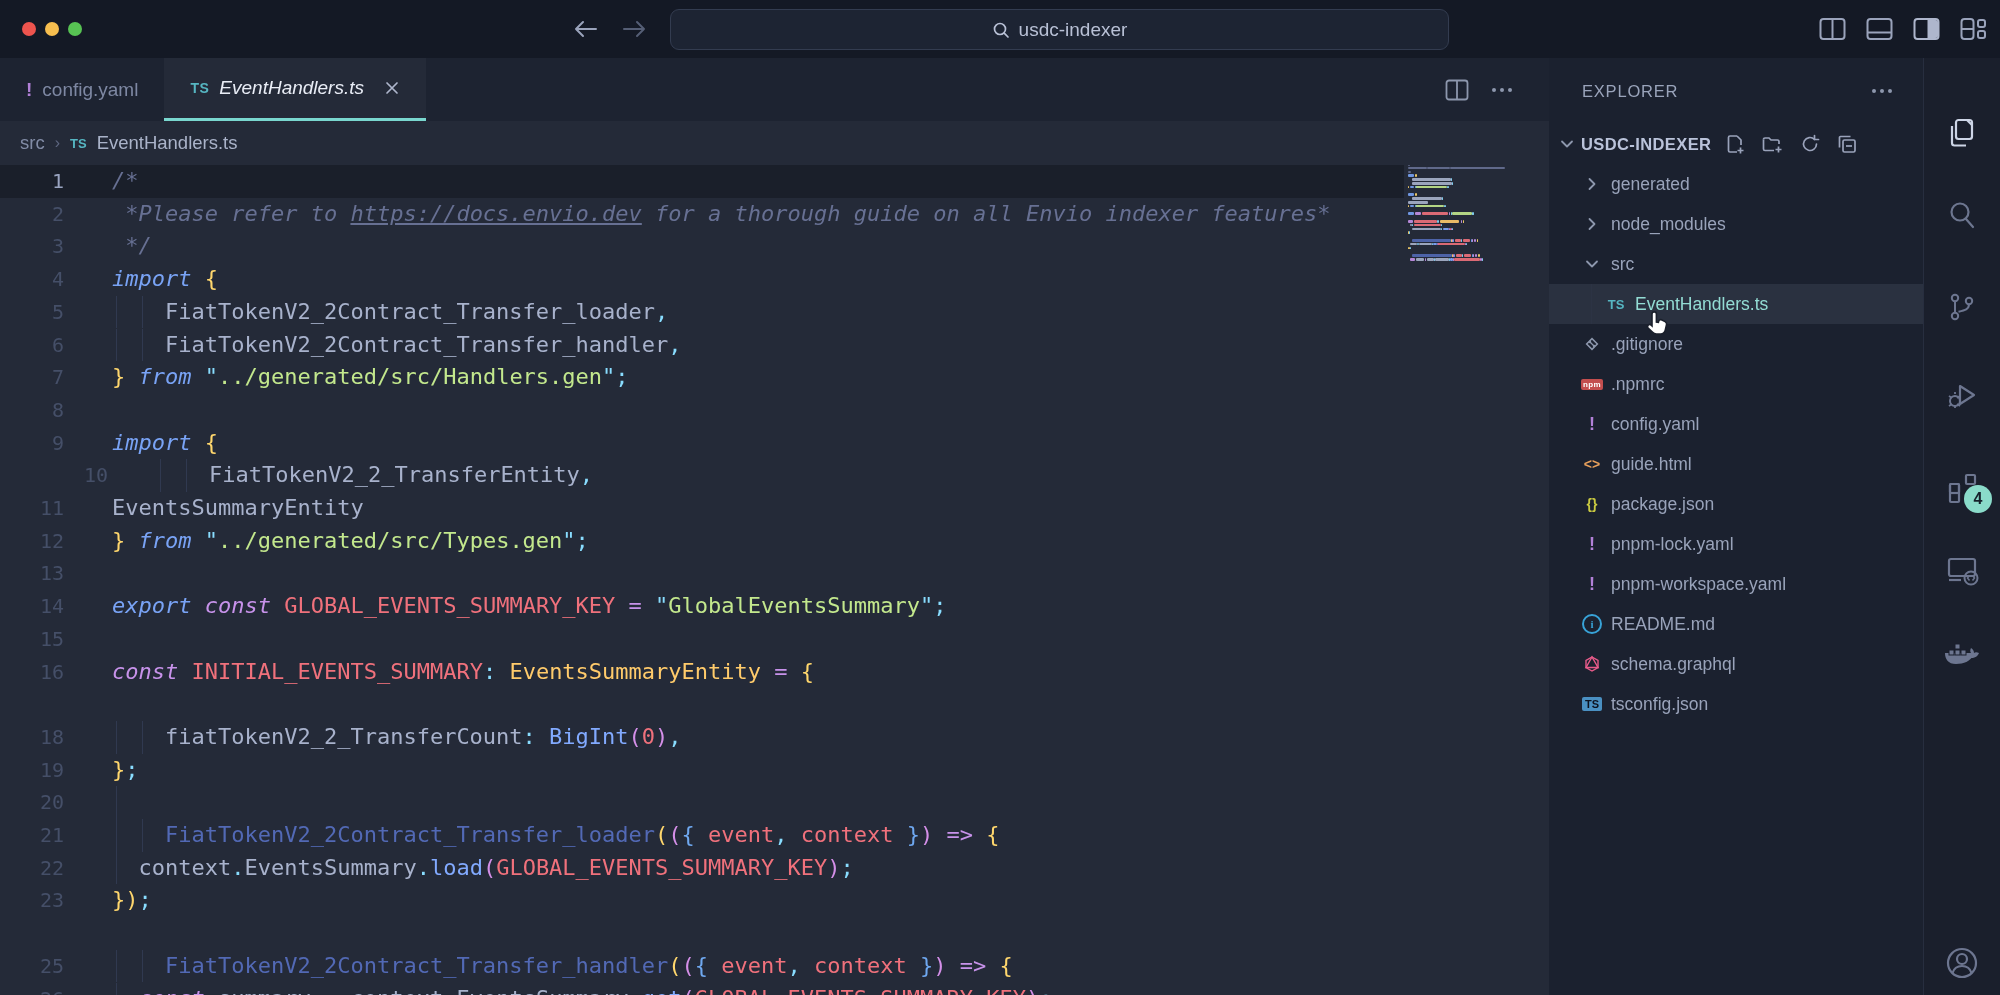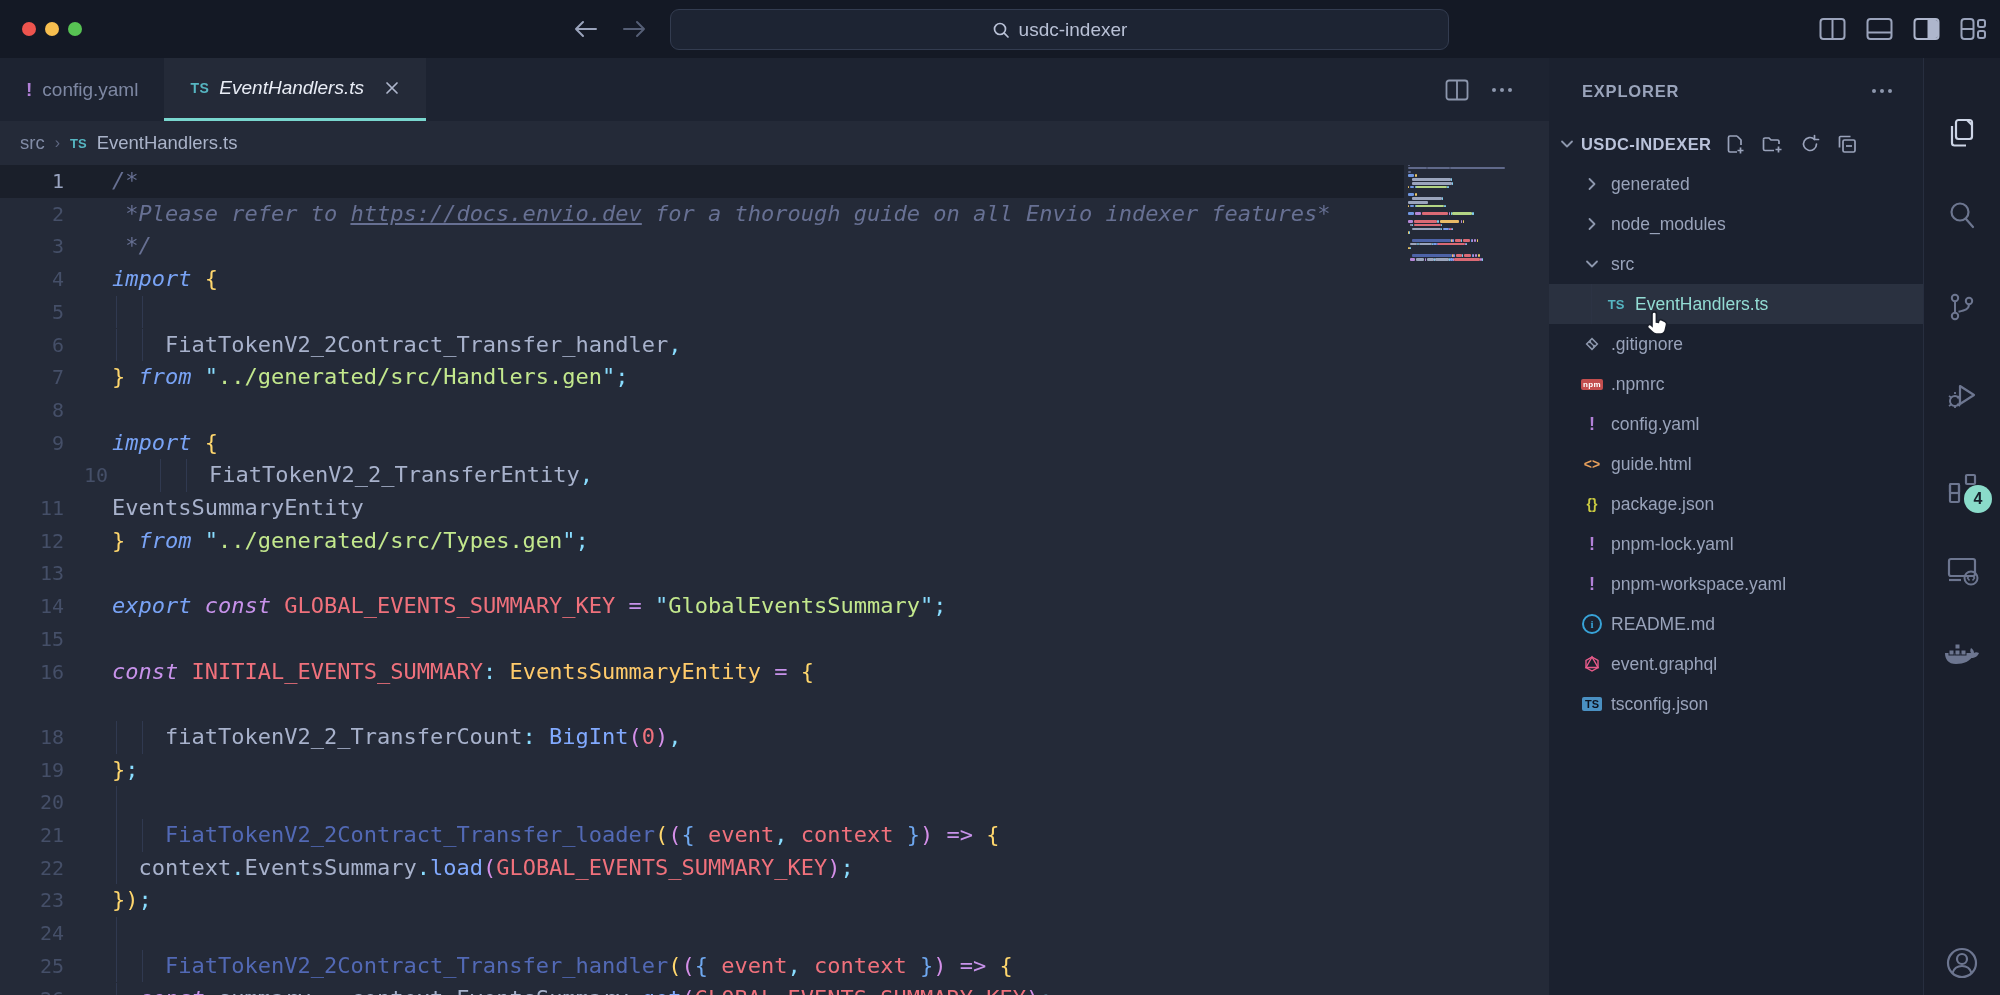--- a/index.html
+++ b/index.html
@@ -50,21 +50,21 @@
   .t-fd{color:var(--fd)} .t-op{color:var(--op)} .t-nm{color:var(--nm)}
   .t-b1{color:var(--b1)} .t-b2{color:var(--b2)} .t-b3{color:var(--b3)}
 
   .minimap{position:absolute;left:1408px;top:-2px;width:116px;height:260px;}
   .mm-seg{position:absolute;height:2.5px;background:currentColor;opacity:.9;border-radius:1px;}
 
   
   .sidebar{width:374px;background:var(--sidebar);position:relative;flex:none;}
   .sb-head{height:66px;display:flex;align-items:center;justify-content:space-between;
     padding:0 30px 0 33px;}
-  .sb-title{font-size:16.5px;letter-spacing:.8px;color:#9aa4bb;font-weight:bold;}
+  .sb-title{font-size:16.5px;letter-spacing:.8px;color:#9aa4bb;}
   .sectionrow{height:40px;display:flex;align-items:center;padding-left:10px;}
   .sectionrow .label{font-weight:bold;font-size:16.5px;letter-spacing:.4px;color:#bac3da;margin-left:6px;}
   .sec-actions{display:flex;align-items:center;gap:17px;margin-left:14px;}
   .treerow{height:40px;display:flex;align-items:center;font-size:17.5px;color:#99a3ba;position:relative;}
   .treerow.sel{background:#2a3140;color:#93dcd4;}
   .treerow .ic{width:22px;display:flex;justify-content:center;align-items:center;flex:none;}
   .treerow .lbl{margin-left:8px;white-space:nowrap;}
   .ficon-txt{font-weight:bold;font-size:15px;}
   .npmbadge{background:#c34e4e;color:#fff;font-size:8px;font-weight:bold;border-radius:2px;padding:1px 2px;letter-spacing:.3px;}
   .tsbox{background:#4a90c2;color:#0d1320;font-weight:bold;font-size:11px;border-radius:2px;padding:1px 3px;}
@@ -286,39 +286,38 @@
             <span class="mm-seg t-fn" style="left: 42px; top: 95px; width: 3.15px;"></span>
             <span class="mm-seg t-b2" style="left: 45.15px; top: 95px; width: 1.2px;"></span>
             <span class="mm-seg t-cn" style="left: 46.2px; top: 95px; width: 26.25px;"></span>
             <span class="mm-seg t-b2" style="left: 72.45px; top: 95px; width: 1.2px;"></span>
             <span class="mm-seg t-pu" style="left: 73.5px; top: 95px; width: 1.2px;"></span>
           </div>
       <div class="codeline cur" style="top: 0px;"><span class="gut">1</span><span class="ltxt"><span class="t-cm">/*</span></span></div>
           <div class="codeline" style="top: 32.7px;"><span class="gut">2</span><span class="ltxt"><span class="t-cm"> *Please refer to </span><span class="t-lk">https://docs.envio.dev</span><span class="t-cm"> for a thorough guide on all Envio indexer features*</span></span></div>
           <div class="codeline" style="top: 65.4px;"><span class="gut">3</span><span class="ltxt"><span class="t-cm"> */</span></span></div>
           <div class="codeline" style="top: 98.1px;"><span class="gut">4</span><span class="ltxt"><span class="t-kw">import</span><span class="t-id"> </span><span class="t-b1">{</span></span></div>
-          <div class="codeline" style="top: 130.8px;"><span class="guide" style="left: 116px;"></span><span class="guide" style="left: 142.46px;"></span><span class="gut">5</span></div>
+          <div class="codeline" style="top: 130.8px;"><span class="guide" style="left: 116px;"></span><span class="guide" style="left: 142.46px;"></span><span class="gut">5</span><span class="ltxt"><span class="t-id">    </span><span class="t-id">FiatTokenV2_2Contract_Transfer_loader</span><span class="t-pu">,</span></span></div>
           <div class="codeline" style="top: 163.5px;"><span class="guide" style="left: 116px;"></span><span class="guide" style="left: 142.46px;"></span><span class="gut">6</span><span class="ltxt"><span class="t-id">    </span><span class="t-id">FiatTokenV2_2Contract_Transfer_handler</span><span class="t-pu">,</span></span></div>
           <div class="codeline" style="top: 196.2px;"><span class="gut">7</span><span class="ltxt"><span class="t-b1">}</span><span class="t-id"> </span><span class="t-kw">from</span><span class="t-id"> </span><span class="t-pu">"</span><span class="t-st">../generated/src/Handlers.gen</span><span class="t-pu">"</span><span class="t-pu">;</span></span></div>
           <div class="codeline" style="top: 228.9px;"><span class="gut">8</span><span class="ltxt"></span></div>
           <div class="codeline" style="top: 261.6px;"><span class="gut">9</span><span class="ltxt"><span class="t-kw">import</span><span class="t-id"> </span><span class="t-b1">{</span></span></div>
           <div class="codeline" style="top: 294.3px; margin-left: 44px;"><span class="guide" style="left: 116px;"></span><span class="guide" style="left: 142.46px;"></span><span class="gut">10</span><span class="ltxt"><span class="t-id">    </span><span class="t-id">FiatTokenV2_2_TransferEntity</span><span class="t-pu">,</span></span></div>
           <div class="codeline" style="top: 327px;"><span class="gut">11</span><span class="ltxt"><span class="t-id">EventsSummaryEntity</span></span></div>
           <div class="codeline" style="top: 359.7px;"><span class="gut">12</span><span class="ltxt"><span class="t-b1">}</span><span class="t-id"> </span><span class="t-kw">from</span><span class="t-id"> </span><span class="t-pu">"</span><span class="t-st">../generated/src/Types.gen</span><span class="t-pu">"</span><span class="t-pu">;</span></span></div>
           <div class="codeline" style="top: 392.4px;"><span class="gut">13</span><span class="ltxt"></span></div>
           <div class="codeline" style="top: 425.1px;"><span class="gut">14</span><span class="ltxt"><span class="t-kw">export</span><span class="t-id"> </span><span class="t-kp">const</span><span class="t-id"> </span><span class="t-cn">GLOBAL_EVENTS_SUMMARY_KEY</span><span class="t-id"> </span><span class="t-op">=</span><span class="t-id"> </span><span class="t-pu">"</span><span class="t-st">GlobalEventsSummary</span><span class="t-pu">"</span><span class="t-pu">;</span></span></div>
           <div class="codeline" style="top: 457.8px;"><span class="gut">15</span><span class="ltxt"></span></div>
           <div class="codeline" style="top: 490.5px;"><span class="gut">16</span><span class="ltxt"><span class="t-kp">const</span><span class="t-id"> </span><span class="t-cn">INITIAL_EVENTS_SUMMARY</span><span class="t-pu">:</span><span class="t-id"> </span><span class="t-ty">EventsSummaryEntity</span><span class="t-id"> </span><span class="t-op">=</span><span class="t-id"> </span><span class="t-b1">{</span></span></div>
           <div class="codeline" style="top: 555.9px;"><span class="guide" style="left: 116px;"></span><span class="guide" style="left: 142.46px;"></span><span class="gut">18</span><span class="ltxt"><span class="t-id">    </span><span class="t-id">fiatTokenV2_2_TransferCount</span><span class="t-pu">:</span><span class="t-id"> </span><span class="t-fn">BigInt</span><span class="t-b2">(</span><span class="t-nm">0</span><span class="t-b2">)</span><span class="t-pu">,</span></span></div>
           <div class="codeline" style="top: 588.6px;"><span class="gut">19</span><span class="ltxt"><span class="t-b1">}</span><span class="t-pu">;</span></span></div>
           <div class="codeline" style="top: 621.3px;"><span class="guide" style="left: 116px;"></span><span class="gut">20</span><span class="ltxt"></span></div>
           <div class="codeline" style="top: 654px;"><span class="guide" style="left: 116px;"></span><span class="guide" style="left: 142.46px;"></span><span class="gut">21</span><span class="ltxt"><span class="t-id">    </span><span class="t-fd">FiatTokenV2_2Contract_Transfer_loader</span><span class="t-b1">(</span><span class="t-b2">(</span><span class="t-b3">{</span><span class="t-id"> </span><span class="t-cn">event</span><span class="t-pu">,</span><span class="t-id"> </span><span class="t-cn">context</span><span class="t-id"> </span><span class="t-b3">}</span><span class="t-b2">)</span><span class="t-id"> </span><span class="t-op">=&gt;</span><span class="t-id"> </span><span class="t-b1">{</span></span></div>
           <div class="codeline" style="top: 686.7px;"><span class="guide" style="left: 116px;"></span><span class="gut">22</span><span class="ltxt"><span class="t-id">  </span><span class="t-id">context</span><span class="t-pu">.</span><span class="t-id">EventsSummary</span><span class="t-pu">.</span><span class="t-fn">load</span><span class="t-b2">(</span><span class="t-cn">GLOBAL_EVENTS_SUMMARY_KEY</span><span class="t-b2">)</span><span class="t-pu">;</span></span></div>
           <div class="codeline" style="top: 719.4px;"><span class="gut">23</span><span class="ltxt"><span class="t-b1">}</span><span class="t-b1">)</span><span class="t-pu">;</span></span></div>
-          <div class="codeline" style="top: 752.1px;"><span class="guide" style="left: 116px;"></span><span class="gut">24</span><span class="ltxt"></span></div>
           <div class="codeline" style="top: 784.8px;"><span class="guide" style="left: 116px;"></span><span class="guide" style="left: 142.46px;"></span><span class="gut">25</span><span class="ltxt"><span class="t-id">    </span><span class="t-fd">FiatTokenV2_2Contract_Transfer_handler</span><span class="t-b1">(</span><span class="t-b2">(</span><span class="t-b3">{</span><span class="t-id"> </span><span class="t-cn">event</span><span class="t-pu">,</span><span class="t-id"> </span><span class="t-cn">context</span><span class="t-id"> </span><span class="t-b3">}</span><span class="t-b2">)</span><span class="t-id"> </span><span class="t-op">=&gt;</span><span class="t-id"> </span><span class="t-b1">{</span></span></div>
           <div class="codeline" style="top: 817.5px;"><span class="guide" style="left: 116px;"></span><span class="gut">26</span><span class="ltxt"><span class="t-id">  </span><span class="t-kp">const</span><span class="t-id"> </span><span class="t-id">summary</span><span class="t-id"> </span><span class="t-op">=</span><span class="t-id"> </span><span class="t-id">context</span><span class="t-pu">.</span><span class="t-id">EventsSummary</span><span class="t-pu">.</span><span class="t-fn">get</span><span class="t-b2">(</span><span class="t-cn">GLOBAL_EVENTS_SUMMARY_KEY</span><span class="t-b2">)</span><span class="t-pu">;</span></span></div>
         </div>
     </div>
 
     <div class="sidebar">
       <div class="sb-head">
         <span class="sb-title">EXPLORER</span>
         <span>
           <svg width="22" height="6" viewBox="0 0 22 6">
@@ -450,21 +449,21 @@
             </span>
             <span class="lbl">README.md</span>
           </div>
           <div class="treerow" style="padding-left: 32px;">
             <span class="ic">
               <svg width="18" height="18" viewBox="0 0 18 18">
                 <path d="M9 2l6 3.5v7L9 16l-6-3.5v-7z" stroke="#e85b8a" stroke-width="1.4" fill="none"></path>
                 <path d="M3 12.5L9 2l6 10.5z" stroke="#e85b8a" stroke-width="1.4" fill="none"></path>
               </svg>
             </span>
-            <span class="lbl">event.graphql</span>
+            <span class="lbl">schema.graphql</span>
           </div>
           <div class="treerow" style="padding-left: 32px;">
             <span class="ic">
               <span class="tsbox">TS</span>
             </span>
             <span class="lbl">tsconfig.json</span>
           </div>
         </div>
 
       <svg class="cursor-hand" style="left:95px;top:252px;" width="26" height="28" viewBox="0 0 16 18">

